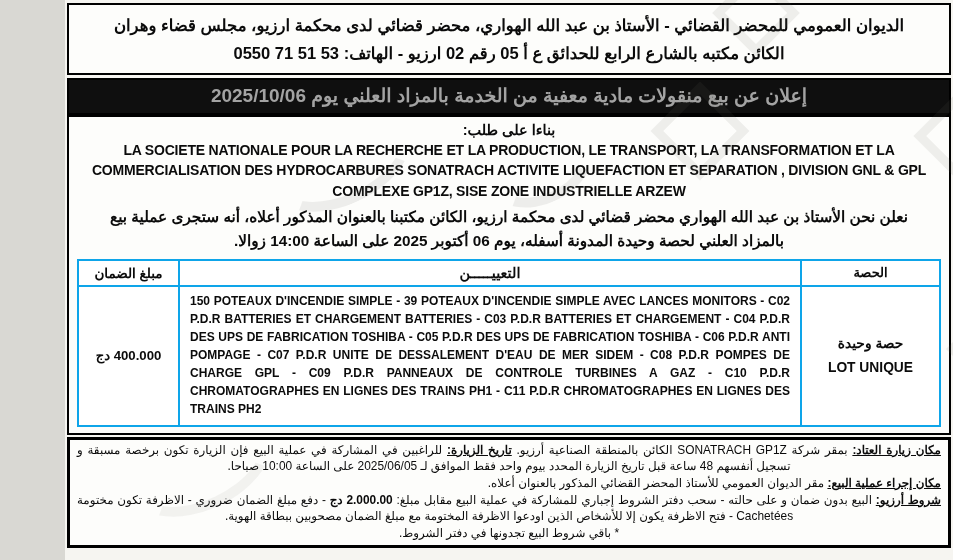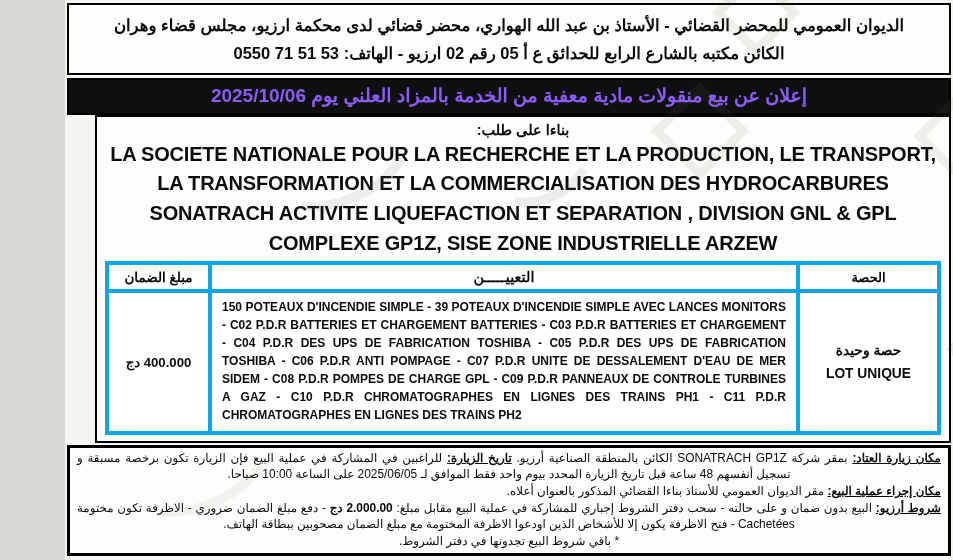--- a/index.html
+++ b/index.html
@@ -10,34 +10,34 @@
     direction:rtl;color:#0b0b0b;
   }
   
   .hdr-box{
     border:2px solid #000;background:#fdfdfb;text-align:center;
     font-weight:bold;font-size:16.5px;line-height:1.72;padding:6px 6px 5px;
   }
   .num{direction:ltr;unicode-bidi:embed;}
   
   .banner{
-    margin-top:3px;border:2px solid #000;background:#0f0f0f;color:#8b5cf6;
+    margin-top:3px;border:2px solid #000;background:#0f0f0f;color:#a3a3a3;
     text-align:center;font-weight:bold;font-size:19px;padding:4px 0 6px;
   }
   
-  .content-box{border:2px solid #000;background:#fdfdfb;padding:2px 8px 0;margin-left:28px;}
+  .content-box{border:2px solid #000;background:#fdfdfb;padding:2px 8px 0;}
   .request{text-align:center;font-weight:bold;font-size:14.5px;margin:3px 0 2px;}
   .company{
-    direction:ltr;text-align:center;font-weight:bold;font-size:20px;
+    direction:ltr;text-align:center;font-weight:bold;font-size:14px;
     line-height:1.48;margin:1px 2px 3px;letter-spacing:-0.2px;
   }
   .announce{text-align:center;font-weight:bold;font-size:15.3px;line-height:1.6;margin:2px 14px 5px;}
   
   table.lots{width:100%;border-collapse:collapse;margin:2px 0 6px;background:#fff;}
-  table.lots th,table.lots td{border:4px solid #0ea5e9;}
+  table.lots th,table.lots td{border:2px solid #0ea5e9;}
   th.h-lot{width:133px;font-size:13px;padding:4px 2px;}
   th.h-des{font-size:14.5px;padding:4px 2px;}
   th.h-gar{width:95px;font-size:13.5px;padding:4px 2px;}
   td.c-des{
     direction:ltr;text-align:justify;font-weight:bold;font-size:12px;
     line-height:1.5;padding:5px 10px 7px;
   }
   td.c-lot{text-align:center;font-weight:bold;font-size:13.8px;line-height:1.7;padding:18px;}
   td.c-gar{text-align:center;font-weight:bold;font-size:13.2px;padding:5px;}
   
@@ -74,20 +74,21 @@
     <div>
       <span>الكائن مكتبه بالشارع الرابع للحدائق ع أ 05 رقم 02 ارزيو - الهاتف: </span><span class="num">0550 71 51 53</span>
     </div>
   </div>
 
   <div class="banner">إعلان عن بيع منقولات مادية معفية من الخدمة بالمزاد العلني يوم 2025/10/06</div>
 
   <div class="content-box">
     <p class="request">بناءا على طلب:</p>
     <p class="company">LA SOCIETE NATIONALE POUR LA RECHERCHE ET LA PRODUCTION, LE TRANSPORT, LA TRANSFORMATION ET LA COMMERCIALISATION DES HYDROCARBURES SONATRACH ACTIVITE LIQUEFACTION ET SEPARATION , DIVISION GNL &amp; GPL COMPLEXE GP1Z, SISE ZONE INDUSTRIELLE ARZEW</p>
+    <p class="announce">نعلن نحن الأستاذ بن عبد الله الهواري محضر قضائي لدى محكمة ارزيو، الكائن مكتبنا بالعنوان المذكور أعلاه، أنه ستجرى عملية بيع بالمزاد العلني لحصة وحيدة المدونة أسفله، يوم 06 أكتوبر 2025 على الساعة 14:00 زوالا.</p>
 
     <table class="lots">
       <thead>
         <tr>
           <th class="h-lot">الحصة</th>
           <th class="h-des">التعييـــــن</th>
           <th class="h-gar">مبلغ الضمان</th>
         </tr>
       </thead>
       <tbody>
@@ -101,22 +102,22 @@
         </tr>
       </tbody>
     </table>
   </div>
 
   <div class="footer-box">
     <p class="f-just">
       <span class="lbl">مكان زيارة العتاد:</span><span> بمقر شركة SONATRACH GP1Z الكائن بالمنطقة الصناعية أرزيو. </span><span class="lbl">تاريخ الزيارة:</span><span> للراغبين في المشاركة في عملية البيع فإن الزيارة تكون برخصة مسبقة و تسجيل أنفسهم 48 ساعة قبل تاريخ الزيارة المحدد بيوم واحد فقط الموافق لـ 2025/06/05 على الساعة 10:00 صباحا.</span>
     </p>
     <p class="f-right">
-      <span class="lbl">مكان إجراء عملية البيع:</span><span> مقر الديوان العمومي للأستاذ بناءا القضائي المذكور بالعنوان أعلاه.</span>
+      <span class="lbl">مكان إجراء عملية البيع:</span><span> مقر الديوان العمومي للأستاذ المحضر القضائي المذكور بالعنوان أعلاه.</span>
     </p>
     <p class="f-just">
-      <span class="lbl">شروط أرزيو:</span><span> البيع بدون ضمان و على حالته - سحب دفتر الشروط إجباري للمشاركة في عملية البيع مقابل مبلغ: </span><span class="bold">2.000.00 دج</span><span> - دفع مبلغ الضمان ضروري - الاظرفة تكون مختومة Cachetées - فتح الاظرفة يكون إلا للأشخاص الذين اودعوا الاظرفة المختومة مع مبلغ الضمان مصحوبين ببطاقة الهاتف.</span>
+      <span class="lbl">شروط أرزيو:</span><span> البيع بدون ضمان و على حالته - سحب دفتر الشروط إجباري للمشاركة في عملية البيع مقابل مبلغ: </span><span class="bold">2.000.00 دج</span><span> - دفع مبلغ الضمان ضروري - الاظرفة تكون مختومة Cachetées - فتح الاظرفة يكون إلا للأشخاص الذين اودعوا الاظرفة المختومة مع مبلغ الضمان مصحوبين ببطاقة الهوية.</span>
     </p>
     <p class="f-center">* باقي شروط البيع تجدونها في دفتر الشروط.</p>
 
   </div>
 
 </div>
 
 </body></html>

